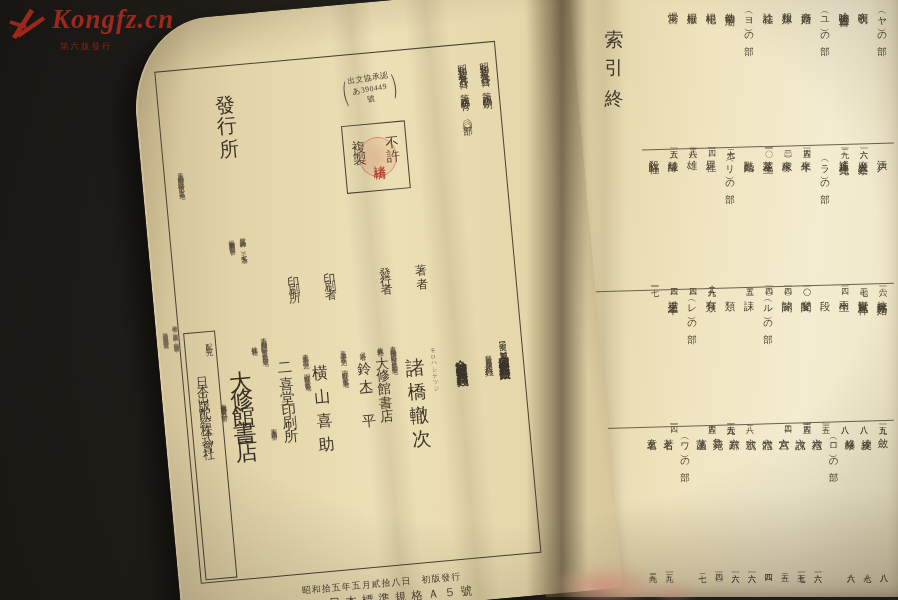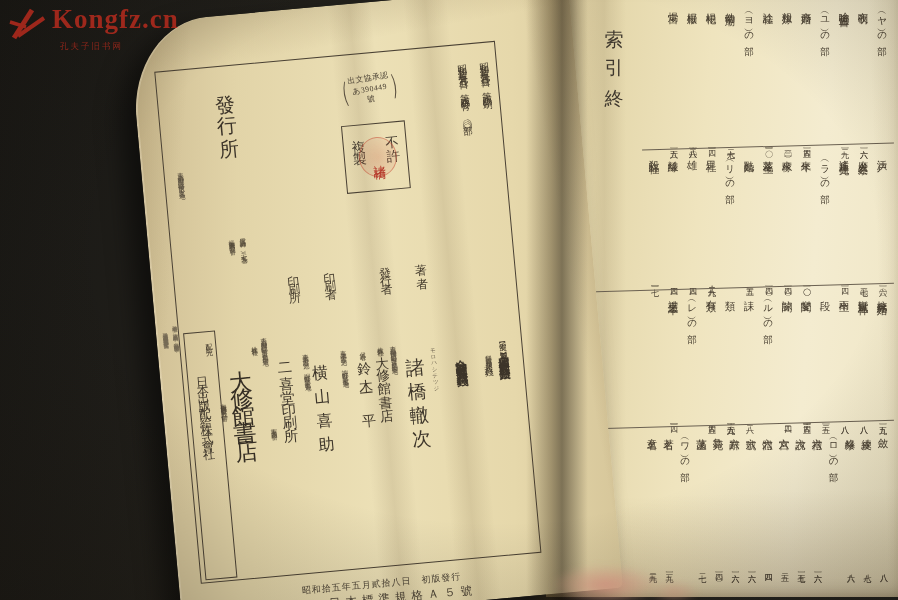--- a/index.html
+++ b/index.html
@@ -75,21 +75,21 @@
   
   #gutter{position:absolute;left:526px;top:0;width:62px;height:600px;z-index:20;
     background:linear-gradient(90deg,rgba(58,44,20,0) 0%,rgba(58,44,20,.38) 40%,rgba(28,20,8,.5) 58%,rgba(58,44,20,0) 100%);}
   #vignette{position:absolute;inset:0;z-index:40;pointer-events:none;
     background:radial-gradient(ellipse at 55% 42%,rgba(0,0,0,0) 55%,rgba(18,13,6,.28) 100%);}
   .finger{position:absolute;z-index:30;filter:blur(3px);
     background:radial-gradient(ellipse,rgba(222,158,136,.95) 0%,rgba(222,158,136,0) 70%);}
 
   
   #watermark{position:absolute;left:6px;top:4px;z-index:50;color:#bf2c1e;opacity:.8;}
-  #watermark .wm-text{font-size:27px;font-weight:bold;letter-spacing:1px;}
+  #watermark .wm-text{font-size:27px;font-weight:bold;font-style:italic;letter-spacing:1px;}
   #watermark .wm-sub{font-size:8.5px;letter-spacing:2px;margin-left:54px;margin-top:-3px;opacity:.85;}
   #wm-row{display:flex;align-items:flex-start;}
 </style>
 </head>
 <body>
 
 <div id="scene">
 
   <div id="right-page">
     <div class="crease" style="left:36px;"></div>
@@ -399,17 +399,17 @@
 
   <div id="watermark">
     <div id="wm-row">
       <svg width="46" height="40" viewBox="0 0 46 40">
         <path d="M8 34 L26 6" stroke="#bf2c1e" stroke-width="5" fill="none"></path>
         <path d="M12 32 L38 14" stroke="#bf2c1e" stroke-width="4" fill="none"></path>
         <path d="M4 18 L20 23" stroke="#bf2c1e" stroke-width="3.5" fill="none"></path>
       </svg>
       <span class="wm-text">Kongfz.cn</span>
     </div>
-    <div class="wm-sub">孔夫子旧书网</div>
+    <div class="wm-sub">第六版發行</div>
   </div>
 
   <div id="vignette"></div>
 </div>
 
 </body></html>

